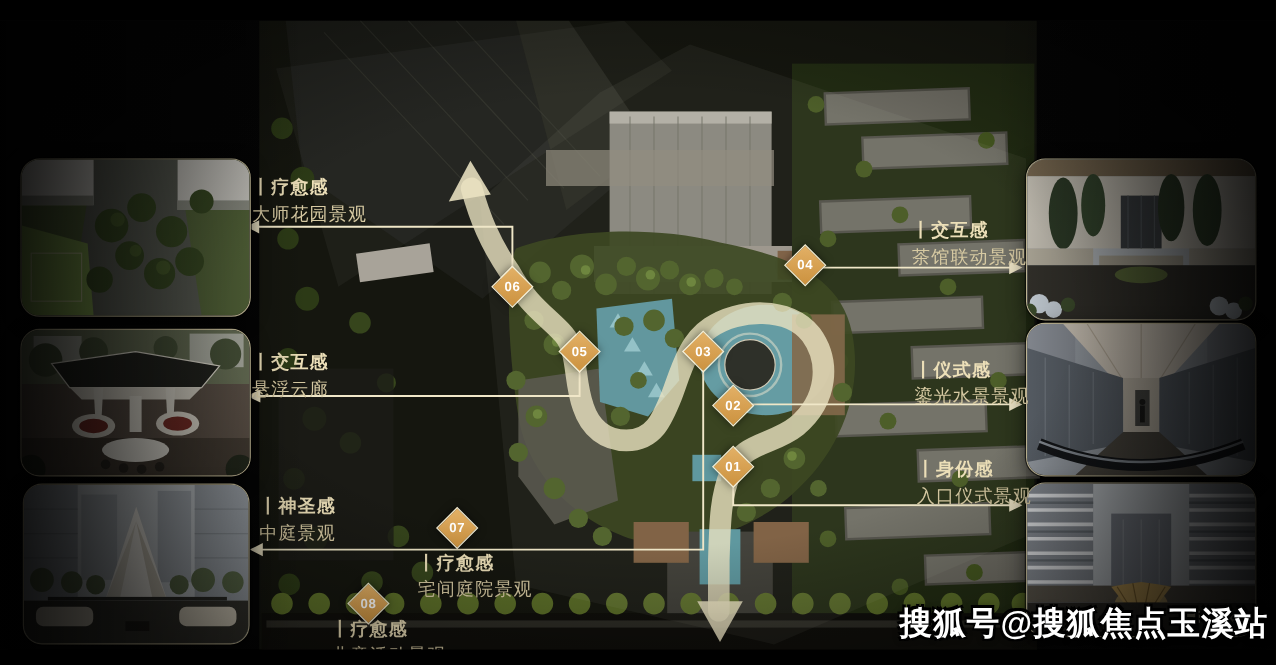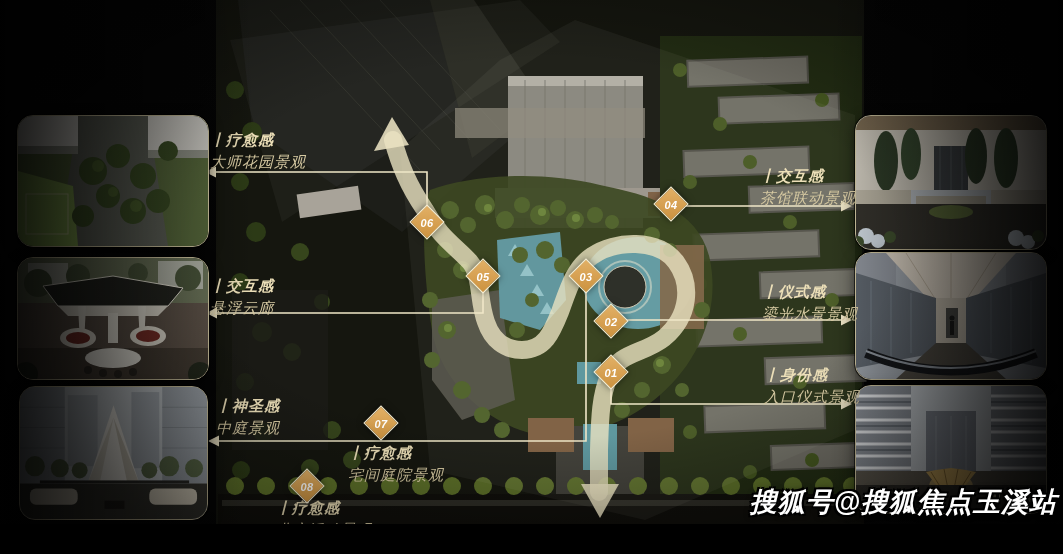--- a/index.html
+++ b/index.html
@@ -1,17 +1,17 @@
 <!DOCTYPE html>
 <html><head>
 <meta charset="utf-8">
 <style>
   html,body{margin:0;padding:0;background:#000;}
   body{font-family:"Liberation Sans","DejaVu Sans",sans-serif;}
-  #stage{position:relative;width:1063px;height:524px;margin:0 auto;background:#050505;overflow:hidden;font-style:italic;}
+  #stage{position:relative;width:1063px;height:524px;margin:17px auto;background:#050505;overflow:hidden;}
   #stage svg{display:block;}
   .layer{position:absolute;left:0;top:0;width:1063px;height:554px;}
   .vignette{pointer-events:none;
     background:
       linear-gradient(90deg,rgba(0,0,0,.85) 0,rgba(0,0,0,0) 24%,rgba(0,0,0,0) 78%,rgba(0,0,0,.85) 100%),
       radial-gradient(ellipse 60% 62% at 51% 45%,rgba(0,0,0,0) 55%,rgba(0,0,0,.45) 100%);}
   .thumb{position:absolute;border-radius:16px;border:1px solid #cfc5a0;overflow:hidden;
          background:#222;box-shadow:0 0 0 1px rgba(0,0,0,.6),0 4px 14px rgba(0,0,0,.55);}
   .thumb svg{width:100%;height:100%;}
   .callout{position:absolute;line-height:1.25;white-space:nowrap;}

